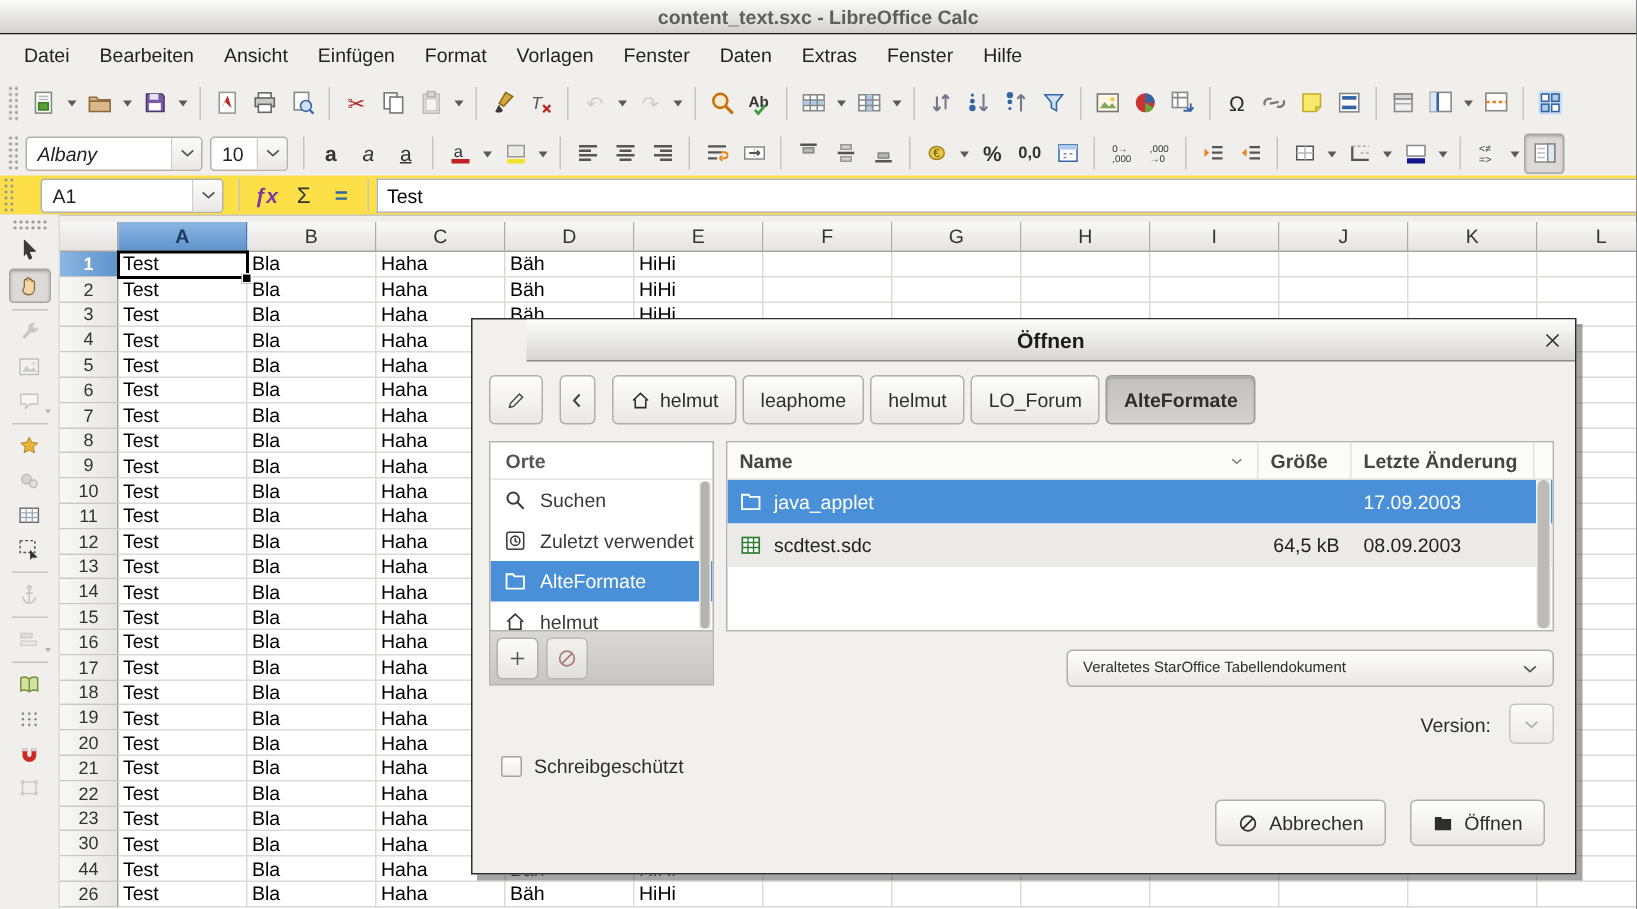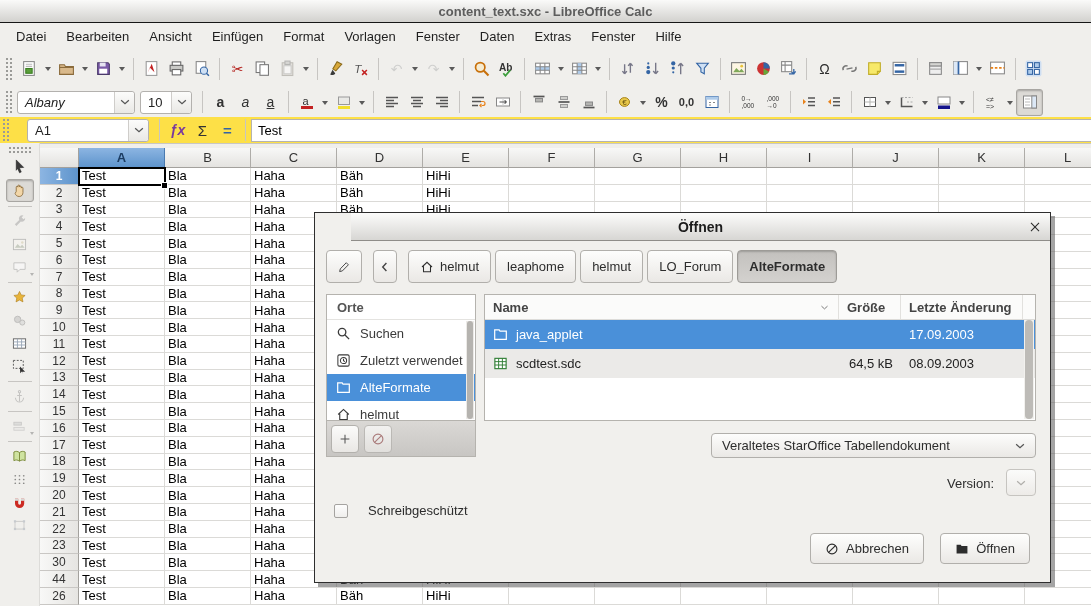--- a/index.html
+++ b/index.html
@@ -114,27 +114,27 @@
   .frow.alt{background:#ebeae8;}
   .fc{display:flex;align-items:center;padding:0 8px;box-sizing:border-box;}
   .fc-name{flex:1;gap:8px;overflow:hidden;white-space:nowrap;}
   .fc-size{width:62px;flex:0 0 62px;justify-content:flex-end;}
   .fc-date{width:122px;flex:0 0 122px;}
   .fc-scroll{width:12px;flex:0 0 12px;padding:0;}
   #fl-scroll{position:absolute;right:1px;top:25px;bottom:1px;width:10px;background:#f2f1ee;}
   #fl-scroll .thumb{position:absolute;left:1px;right:1px;top:0;bottom:0;background:#bdbbb7;border-radius:4px;}
   
   #filetype{position:absolute;left:396px;top:220px;right:14px;height:25px;background:linear-gradient(#fdfdfc,#eae8e5);
-    border:1px solid #b1afab;border-radius:4px;display:flex;align-items:center;font-size:13px;color:#2d2d2d;box-sizing:border-box;}
+    border:1px solid #b1afab;border-radius:4px;display:flex;align-items:center;font-size:10px;color:#2d2d2d;box-sizing:border-box;}
   #filetype .ft-label{flex:1;padding-left:10px;white-space:nowrap;overflow:hidden;}
   #filetype .chev-wrap{margin-right:8px;color:#555;display:flex;}
   #version-label{position:absolute;right:56px;top:263px;font-size:13px;color:#2d2d2d;}
   #version-dd{position:absolute;right:14px;top:256px;width:30px;height:27px;background:linear-gradient(#fbfbfa,#edebe8);
     border:1px solid #c6c4c0;border-radius:4px;display:flex;align-items:center;justify-content:center;color:#b0aeaa;box-sizing:border-box;}
-  #readonly{position:absolute;left:19px;top:290px;display:flex;align-items:center;gap:20px;font-size:13px;color:#2d2d2d;}
+  #readonly{position:absolute;left:19px;top:290px;display:flex;align-items:center;gap:8px;font-size:13px;color:#2d2d2d;}
   .cb{width:14px;height:14px;background:linear-gradient(#fdfdfd,#efeeec);border:1px solid #a5a3a0;border-radius:2px;box-sizing:border-box;}
   .dbtn{position:absolute;top:320px;height:31px;display:inline-flex;align-items:center;gap:7px;padding:0 14px;
     background:linear-gradient(#fefefd,#eae8e5);border:1px solid #b1afab;border-radius:4px;font-size:13px;color:#2d2d2d;
     box-sizing:border-box;color:#2d2d2d;}
   #btn-cancel{right:126px;}
   #btn-open{right:20px;}
   .ic{display:flex;align-items:center;}
 </style>
 </head>
 <body>

